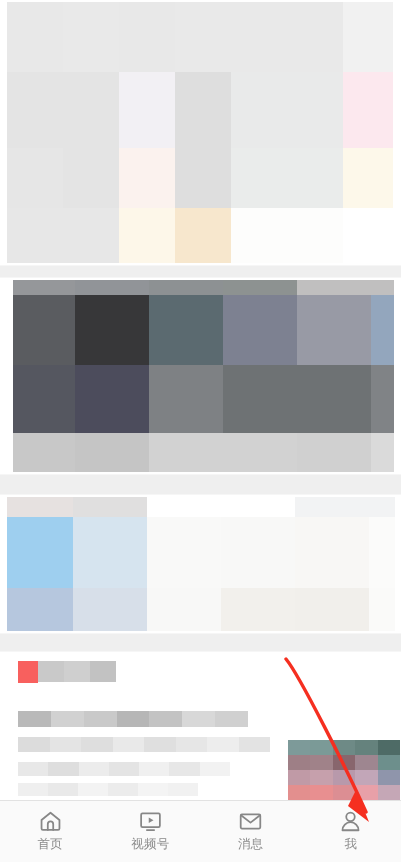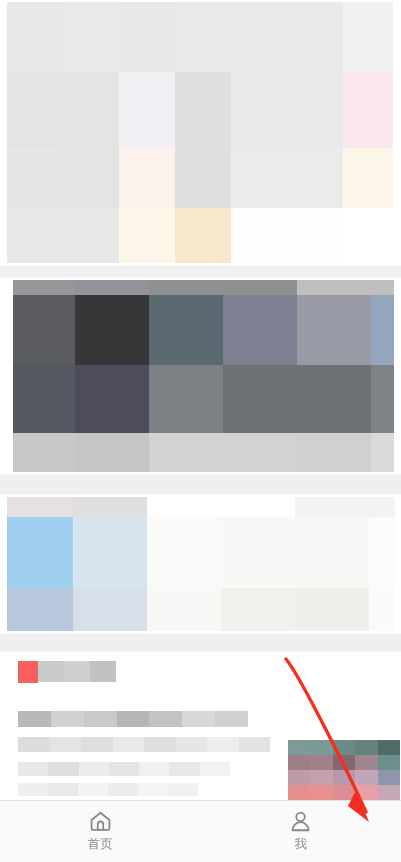--- a/index.html
+++ b/index.html
@@ -286,22 +286,41 @@
     <div class="tab">
       <span class="tab-icon">
         <svg width="25" height="25" viewBox="0 0 24 24" fill="none" stroke="#878787" stroke-width="1.7" stroke-linecap="round" stroke-linejoin="round">
           <path d="M3.4 10.6 12 3.6l8.6 7v8.2a1.3 1.3 0 0 1-1.3 1.3H4.7a1.3 1.3 0 0 1-1.3-1.3z"></path>
           <path d="M9.4 20.1v-5.6a2.6 2.6 0 0 1 5.2 0v5.6"></path>
         </svg>
       </span>
       <span class="tab-label">首页</span>
     </div>
 
-
-
+    <div class="tab">
+      <span class="tab-icon">
+        <svg width="25" height="25" viewBox="0 0 24 24" fill="none" stroke="#878787" stroke-width="1.7" stroke-linecap="round" stroke-linejoin="round">
+          <rect x="3" y="4.2" width="18" height="13.2" rx="1.3"></rect>
+          <path d="M8.5 20.2h7"></path>
+          <path d="M10.3 8.2l4.6 2.6-4.6 2.6z" fill="#878787" stroke="none"></path>
+        </svg>
+      </span>
+      <span class="tab-label">视频号</span>
+    </div>
+
+
+    <div class="tab">
+      <span class="tab-icon">
+        <svg width="25" height="25" viewBox="0 0 24 24" fill="none" stroke="#878787" stroke-width="1.7" stroke-linecap="round" stroke-linejoin="round">
+          <rect x="2.6" y="5.2" width="18.8" height="13.6" rx="1.2"></rect>
+          <path d="M2.9 6 12 13.1 21.1 6"></path>
+        </svg>
+      </span>
+      <span class="tab-label">消息</span>
+    </div>
 
     <div class="tab">
       <span class="tab-icon">
         <svg width="25" height="25" viewBox="0 0 24 24" fill="none" stroke="#878787" stroke-width="1.7" stroke-linecap="round" stroke-linejoin="round">
           <circle cx="12" cy="7.5" r="4.1"></circle>
           <path d="M4.3 20.4a7.7 7.7 0 0 1 15.4 0z"></path>
         </svg>
       </span>
       <span class="tab-label">我</span>
     </div>

